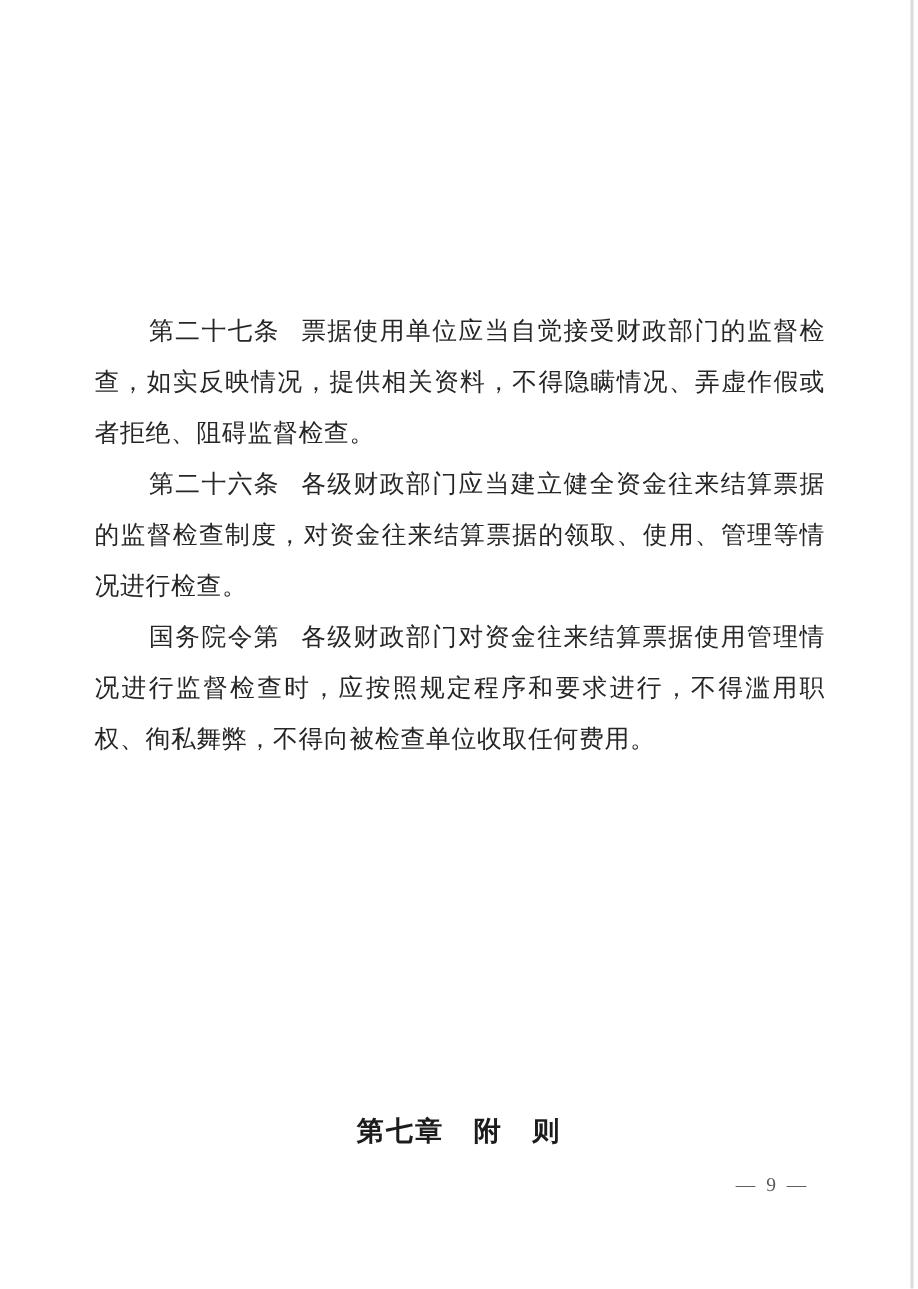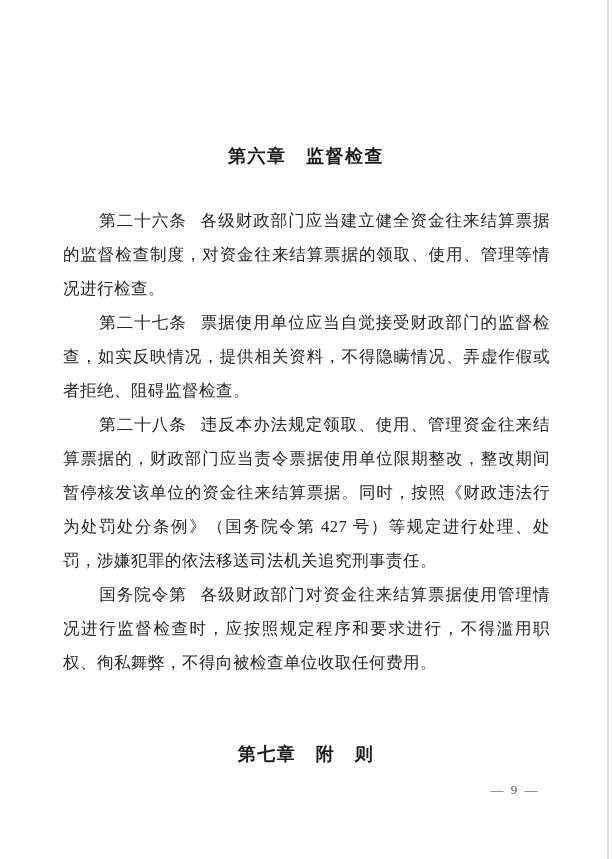--- a/index.html
+++ b/index.html
@@ -73,31 +73,27 @@
     color: #555555;
     letter-spacing: 2px;
   }
 </style>
 </head>
 <body>
 
 <div class="page">
   <div class="scan-edge"></div>
 
-  <h1 class="chapter-heading ch6">第六章　监督检查</h1>
 
   <div class="body-text">
-    <p class="article">
-      <span class="article-label">第二十六条</span><span class="article-text">各级财政部门应当建立健全资金往来结算票据的监督检查制度，对资金往来结算票据的领取、使用、管理等情况进行检查。</span>
-    </p>
     <p class="article">
       <span class="article-label">第二十七条</span><span class="article-text">票据使用单位应当自觉接受财政部门的监督检查，如实反映情况，提供相关资料，不得隐瞒情况、弄虚作假或者拒绝、阻碍监督检查。</span>
     </p>
     <p class="article">
-      <span class="article-label">第二十八条</span><span class="article-text">违反本办法规定领取、使用、管理资金往来结算票据的，财政部门应当责令票据使用单位限期整改，整改期间暂停核发该单位的资金往来结算票据。同时，按照《财政违法行为处罚处分条例》（国务院令第 427 号）等规定进行处理、处罚，涉嫌犯罪的依法移送司法机关追究刑事责任。</span>
+      <span class="article-label">第二十六条</span><span class="article-text">各级财政部门应当建立健全资金往来结算票据的监督检查制度，对资金往来结算票据的领取、使用、管理等情况进行检查。</span>
     </p>
     <p class="article">
       <span class="article-label">国务院令第</span><span class="article-text">各级财政部门对资金往来结算票据使用管理情况进行监督检查时，应按照规定程序和要求进行，不得滥用职权、徇私舞弊，不得向被检查单位收取任何费用。</span>
     </p>
   </div>
 
   <h2 class="chapter-heading ch7">第七章　附　则</h2>
 
   <div class="page-number">— 9 —</div>
 </div>

